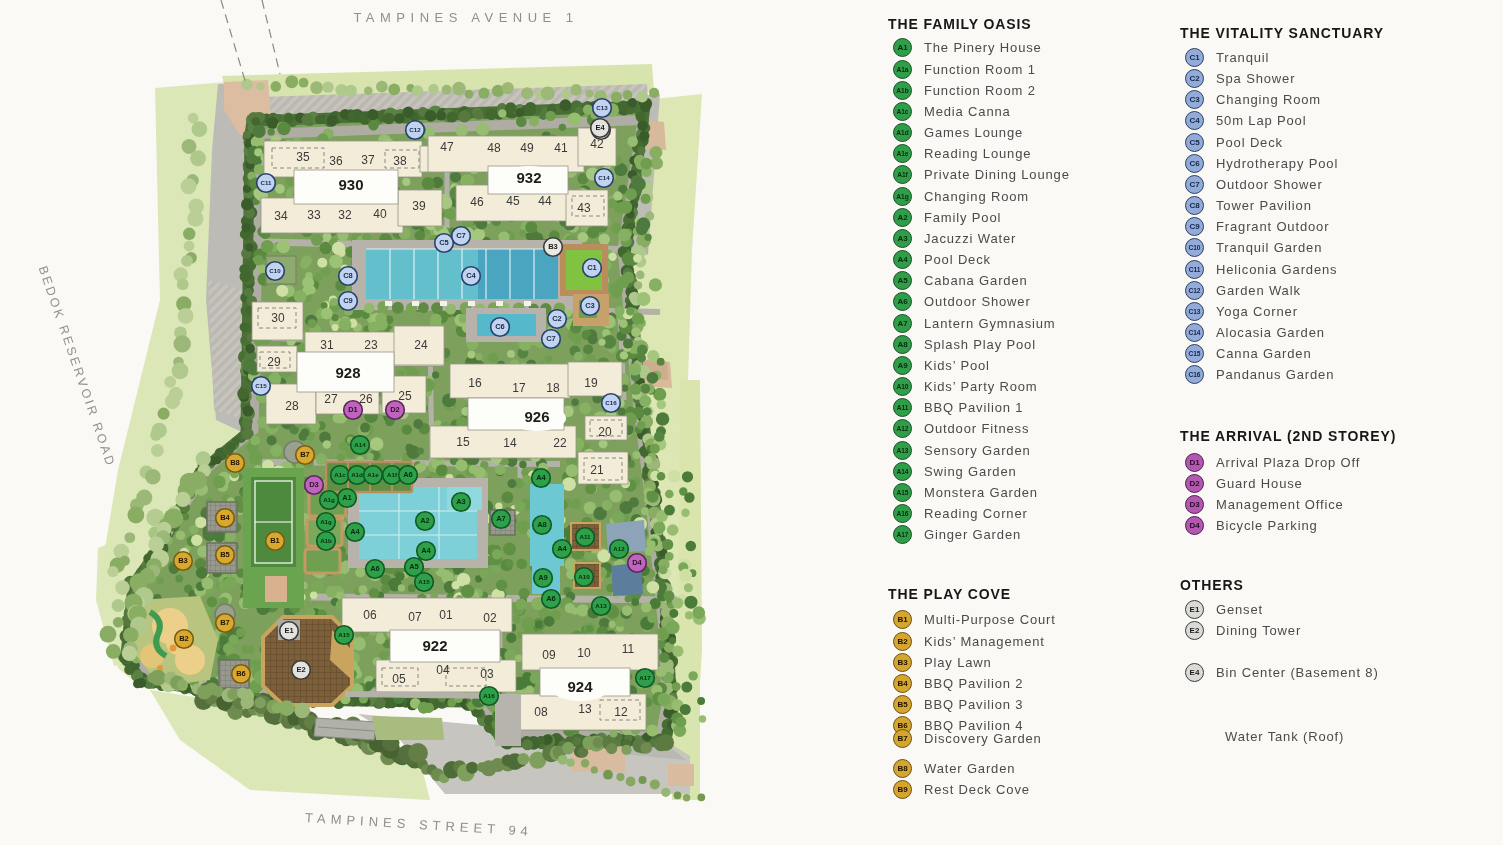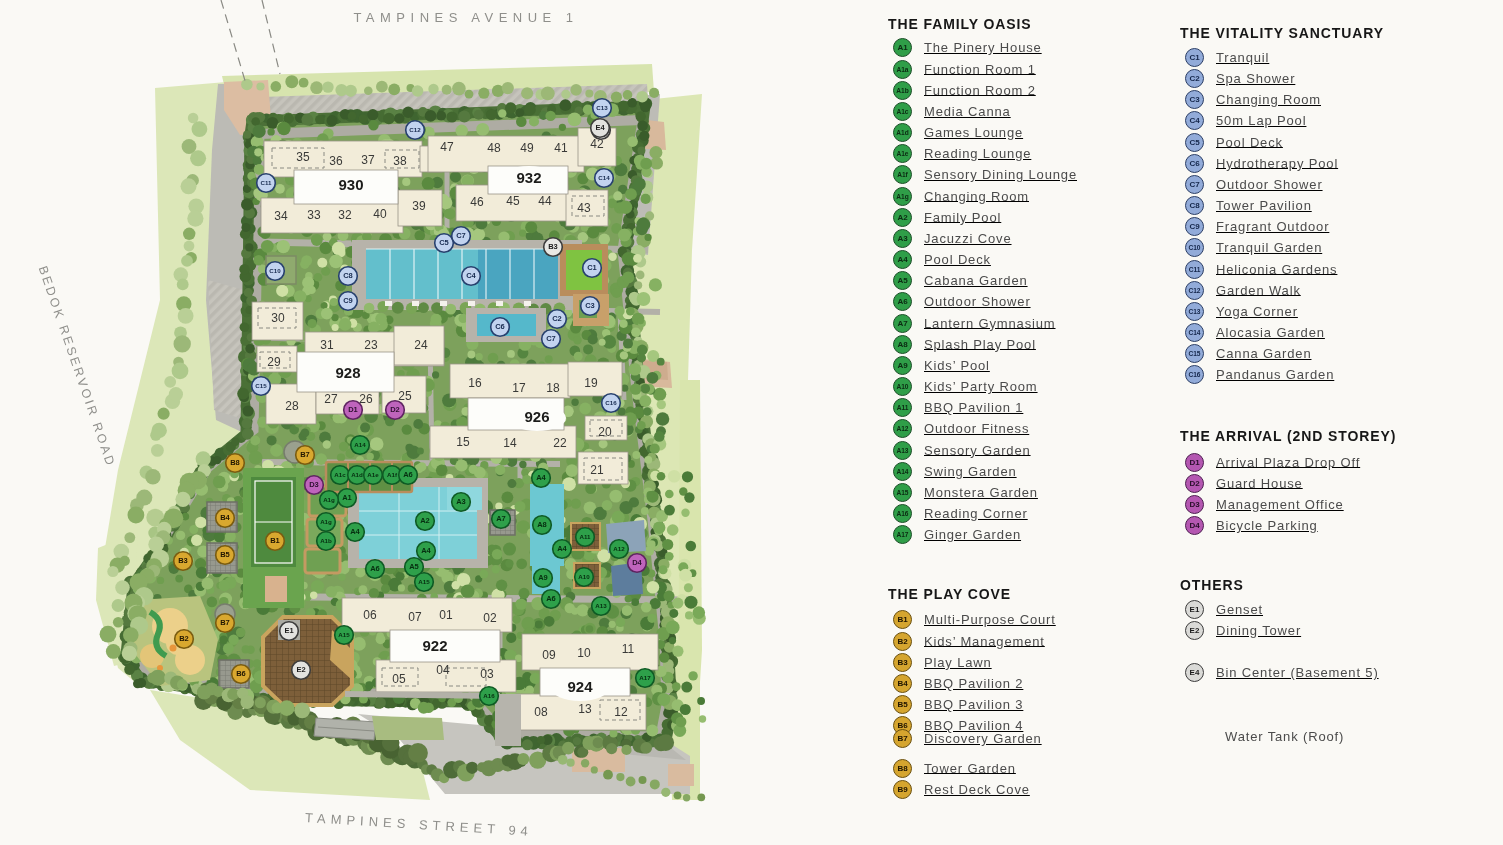--- a/index.html
+++ b/index.html
@@ -1,17 +1,17 @@
 <!DOCTYPE html>
 <html><head><meta charset="utf-8">
 <style>
 html,body{margin:0;padding:0;background:#faf9f5;width:1503px;height:845px;overflow:hidden;}
 #page{position:relative;width:1503px;height:845px;background:#faf9f5;font-family:"Liberation Sans",sans-serif;}
 .ltitle{position:absolute;font-size:14px;font-weight:bold;color:#171717;letter-spacing:0.9px;white-space:nowrap;}
-.lrow{position:absolute;height:21px;white-space:nowrap;text-decoration:underline;}
+.lrow{position:absolute;height:21px;white-space:nowrap;}
 .dot{display:inline-block;width:17px;height:17px;border-radius:50%;border:1.4px solid #333;
 text-align:center;line-height:17px;font-weight:bold;vertical-align:middle;}
 .lname{font-size:13px;color:#4b4b4b;letter-spacing:0.85px;margin-left:12px;vertical-align:middle;}
 </style></head>
 <body>
 <div id="page">
 
 <svg width="880" height="845" viewBox="0 0 880 845" style="position:absolute;left:0;top:0">
 <defs>
 <pattern id="hatch" width="7" height="7" patternTransform="rotate(45)" patternUnits="userSpaceOnUse">
@@ -3337,27 +3337,27 @@
 <div class="lrow" style="left:893px;top:59.27000000000001px"><span class="dot" style="background:#2f9e48;border-color:#1c4f28;color:#0b2a12;font-size:6.6px">A1a</span><span class="lname">Function Room 1</span></div>
 
 <div class="lrow" style="left:893px;top:80.44000000000001px"><span class="dot" style="background:#2f9e48;border-color:#1c4f28;color:#0b2a12;font-size:6.6px">A1b</span><span class="lname">Function Room 2</span></div>
 
 <div class="lrow" style="left:893px;top:101.61000000000001px"><span class="dot" style="background:#2f9e48;border-color:#1c4f28;color:#0b2a12;font-size:6.6px">A1c</span><span class="lname">Media Canna</span></div>
 
 <div class="lrow" style="left:893px;top:122.78000000000003px"><span class="dot" style="background:#2f9e48;border-color:#1c4f28;color:#0b2a12;font-size:6.6px">A1d</span><span class="lname">Games Lounge</span></div>
 
 <div class="lrow" style="left:893px;top:143.95000000000005px"><span class="dot" style="background:#2f9e48;border-color:#1c4f28;color:#0b2a12;font-size:6.6px">A1e</span><span class="lname">Reading Lounge</span></div>
 
-<div class="lrow" style="left:893px;top:165.12000000000006px"><span class="dot" style="background:#2f9e48;border-color:#1c4f28;color:#0b2a12;font-size:6.6px">A1f</span><span class="lname">Sensory Dining Lounge</span></div>
+<div class="lrow" style="left:893px;top:165.12000000000006px"><span class="dot" style="background:#2f9e48;border-color:#1c4f28;color:#0b2a12;font-size:6.6px">A1f</span><span class="lname">Private Dining Lounge</span></div>
 
 <div class="lrow" style="left:893px;top:186.29000000000008px"><span class="dot" style="background:#2f9e48;border-color:#1c4f28;color:#0b2a12;font-size:6.6px">A1g</span><span class="lname">Changing Room</span></div>
 
 <div class="lrow" style="left:893px;top:207.4600000000001px"><span class="dot" style="background:#2f9e48;border-color:#1c4f28;color:#0b2a12;font-size:8px">A2</span><span class="lname">Family Pool</span></div>
 
-<div class="lrow" style="left:893px;top:228.6300000000001px"><span class="dot" style="background:#2f9e48;border-color:#1c4f28;color:#0b2a12;font-size:8px">A3</span><span class="lname">Jacuzzi Cove</span></div>
+<div class="lrow" style="left:893px;top:228.6300000000001px"><span class="dot" style="background:#2f9e48;border-color:#1c4f28;color:#0b2a12;font-size:8px">A3</span><span class="lname">Jacuzzi Water</span></div>
 
 <div class="lrow" style="left:893px;top:249.80000000000013px"><span class="dot" style="background:#2f9e48;border-color:#1c4f28;color:#0b2a12;font-size:8px">A4</span><span class="lname">Pool Deck</span></div>
 
 <div class="lrow" style="left:893px;top:270.97000000000014px"><span class="dot" style="background:#2f9e48;border-color:#1c4f28;color:#0b2a12;font-size:8px">A5</span><span class="lname">Cabana Garden</span></div>
 
 <div class="lrow" style="left:893px;top:292.14000000000016px"><span class="dot" style="background:#2f9e48;border-color:#1c4f28;color:#0b2a12;font-size:8px">A6</span><span class="lname">Outdoor Shower</span></div>
 
 <div class="lrow" style="left:893px;top:313.3100000000002px"><span class="dot" style="background:#2f9e48;border-color:#1c4f28;color:#0b2a12;font-size:8px">A7</span><span class="lname">Lantern Gymnasium</span></div>
 
 <div class="lrow" style="left:893px;top:334.4800000000002px"><span class="dot" style="background:#2f9e48;border-color:#1c4f28;color:#0b2a12;font-size:8px">A8</span><span class="lname">Splash Play Pool</span></div>
@@ -3389,21 +3389,21 @@
 <div class="lrow" style="left:893px;top:652.54px"><span class="dot" style="background:#d5a52f;border-color:#6b500e;color:#1d1300;font-size:8px">B3</span><span class="lname">Play Lawn</span></div>
 
 <div class="lrow" style="left:893px;top:673.7099999999999px"><span class="dot" style="background:#d5a52f;border-color:#6b500e;color:#1d1300;font-size:8px">B4</span><span class="lname">BBQ Pavilion 2</span></div>
 
 <div class="lrow" style="left:893px;top:694.8799999999999px"><span class="dot" style="background:#d5a52f;border-color:#6b500e;color:#1d1300;font-size:8px">B5</span><span class="lname">BBQ Pavilion 3</span></div>
 
 <div class="lrow" style="left:893px;top:716.0499999999998px"><span class="dot" style="background:#d5a52f;border-color:#6b500e;color:#1d1300;font-size:8px">B6</span><span class="lname">BBQ Pavilion 4</span></div>
 
 <div class="lrow" style="left:893px;top:729px"><span class="dot" style="background:#d5a52f;border-color:#6b500e;color:#1d1300;font-size:8px">B7</span><span class="lname">Discovery Garden</span></div>
 
-<div class="lrow" style="left:893px;top:758.3899999999998px"><span class="dot" style="background:#d5a52f;border-color:#6b500e;color:#1d1300;font-size:8px">B8</span><span class="lname">Tower Garden</span></div>
+<div class="lrow" style="left:893px;top:758.3899999999998px"><span class="dot" style="background:#d5a52f;border-color:#6b500e;color:#1d1300;font-size:8px">B8</span><span class="lname">Water Garden</span></div>
 
 <div class="lrow" style="left:893px;top:779.5599999999997px"><span class="dot" style="background:#d5a52f;border-color:#6b500e;color:#1d1300;font-size:8px">B9</span><span class="lname">Rest Deck Cove</span></div>
 
 <div class="ltitle" style="left:1180px;top:25px">THE VITALITY SANCTUARY</div>
 
 <div class="lrow" style="left:1185px;top:47.6px"><span class="dot" style="background:#92abd9;border-color:#2c3f66;color:#14264a;font-size:8px">C1</span><span class="lname">Tranquil</span></div>
 
 <div class="lrow" style="left:1185px;top:68.77000000000001px"><span class="dot" style="background:#92abd9;border-color:#2c3f66;color:#14264a;font-size:8px">C2</span><span class="lname">Spa Shower</span></div>
 
 <div class="lrow" style="left:1185px;top:89.94000000000001px"><span class="dot" style="background:#92abd9;border-color:#2c3f66;color:#14264a;font-size:8px">C3</span><span class="lname">Changing Room</span></div>
@@ -3444,15 +3444,15 @@
 
 <div class="lrow" style="left:1185px;top:515.8100000000001px"><span class="dot" style="background:#b457b1;border-color:#4f1f52;color:#270e29;font-size:8px">D4</span><span class="lname">Bicycle Parking</span></div>
 
 <div class="ltitle" style="left:1180px;top:577px">OTHERS</div>
 
 <div class="lrow" style="left:1185px;top:599.5px"><span class="dot" style="background:#dadad7;border-color:#3c3c3c;color:#1c1c1c;font-size:8px">E1</span><span class="lname">Genset</span></div>
 
 <div class="lrow" style="left:1185px;top:620.67px"><span class="dot" style="background:#dadad7;border-color:#3c3c3c;color:#1c1c1c;font-size:8px">E2</span><span class="lname">Dining Tower</span></div>
 
 
-<div class="lrow" style="left:1185px;top:663.0099999999999px"><span class="dot" style="background:#dadad7;border-color:#3c3c3c;color:#1c1c1c;font-size:8px">E4</span><span class="lname">Bin Center (Basement 5)</span></div>
+<div class="lrow" style="left:1185px;top:663.0099999999999px"><span class="dot" style="background:#dadad7;border-color:#3c3c3c;color:#1c1c1c;font-size:8px">E4</span><span class="lname">Bin Center (Basement 8)</span></div>
 
 <div class="lname" style="position:absolute;left:1213px;top:729px">Water Tank (Roof)</div>
 </div>
 </body></html>

